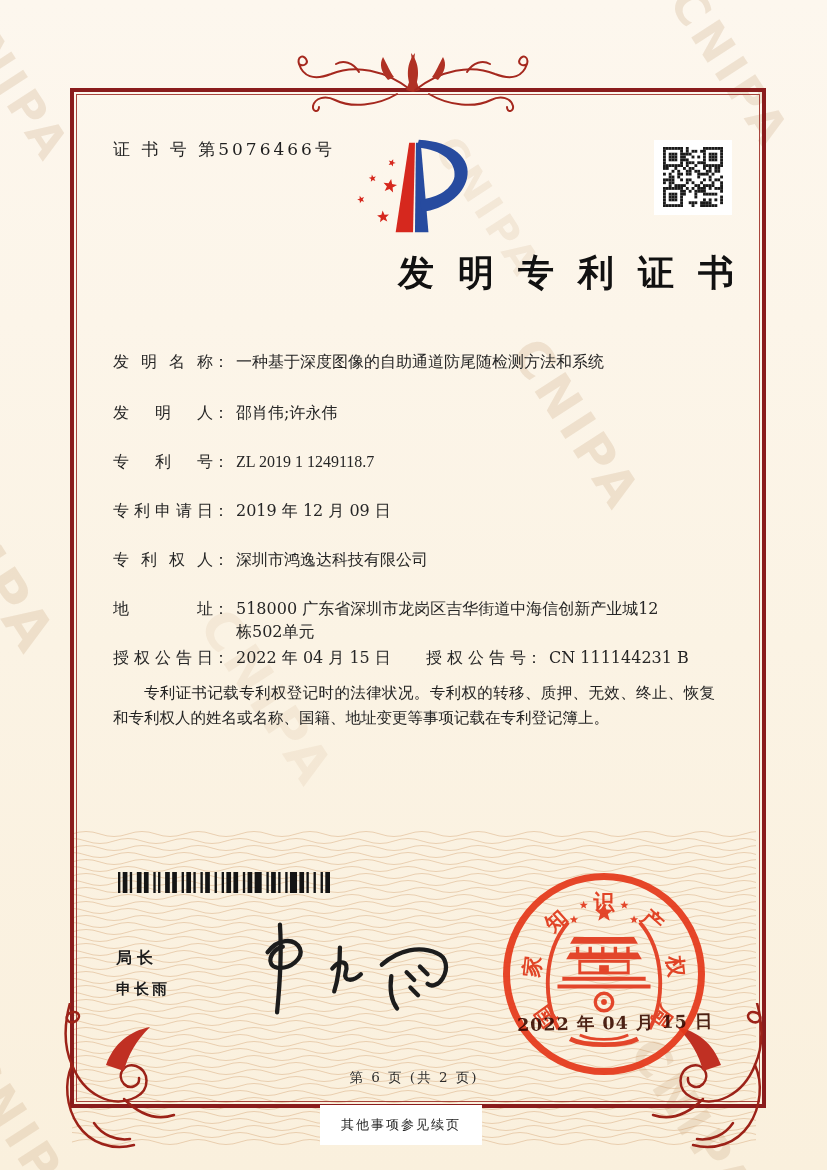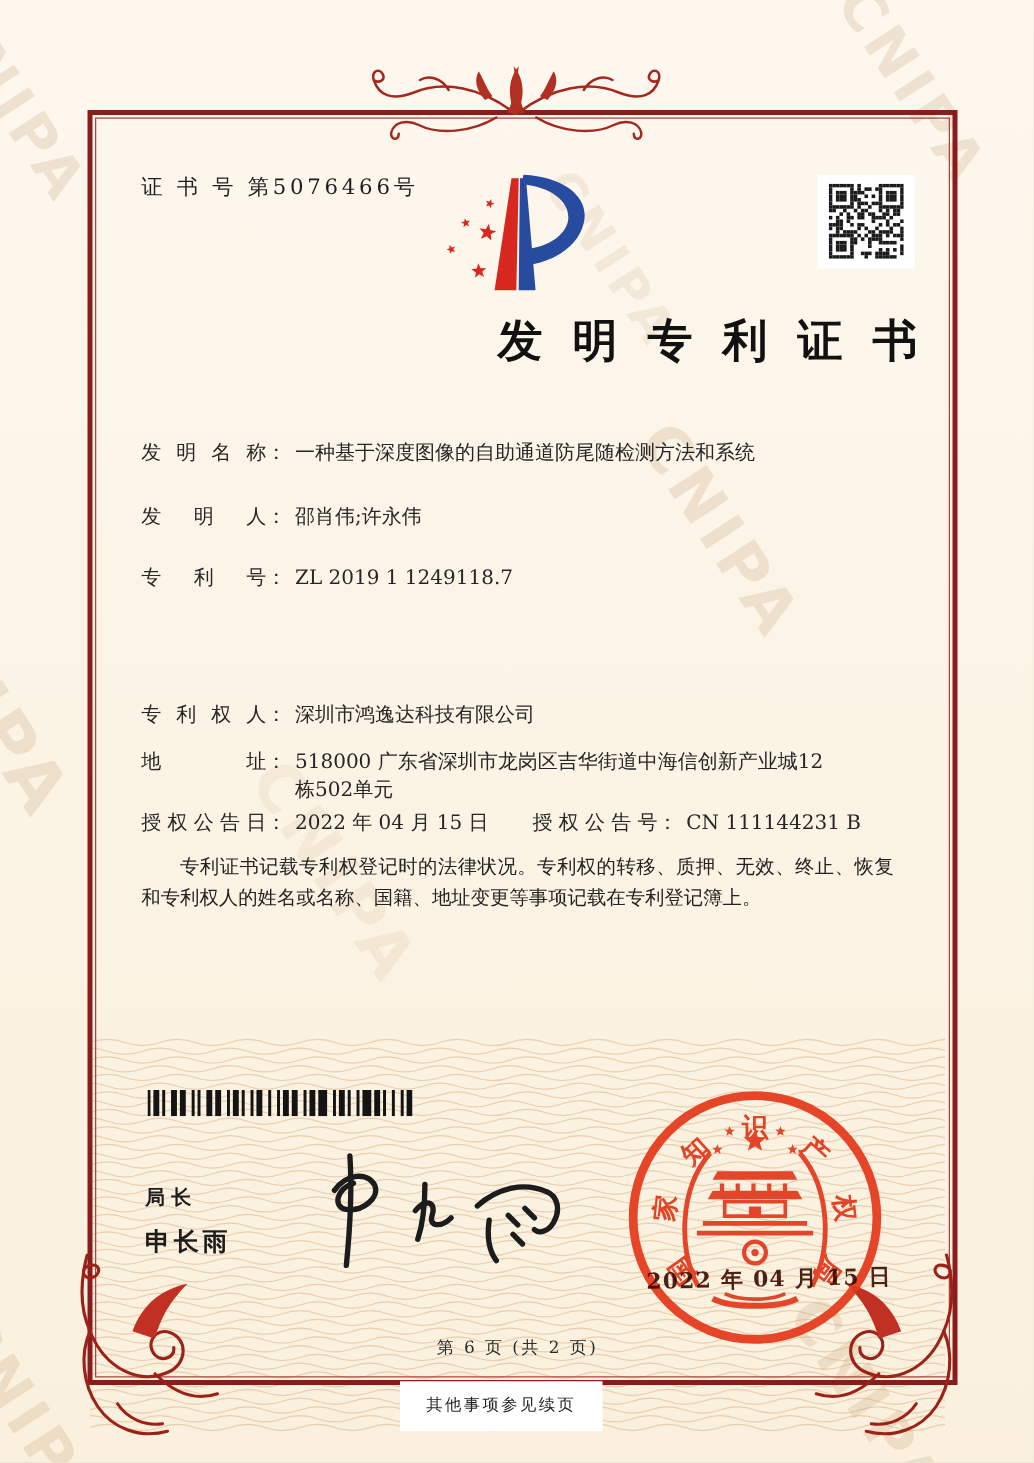--- a/index.html
+++ b/index.html
@@ -38,21 +38,21 @@
   .row-grant .grp2 .lab{width:100px;}
   
   .body-text{position:absolute;left:113px;top:681px;width:602px;z-index:5;}
   .body-text p{margin:0;font-size:15.5px;line-height:24.5px;text-indent:2em;text-align:justify;color:#232323;}
   
   .barcode{position:absolute;left:118px;top:872px;z-index:5;}
   
   .sig-title{position:absolute;left:116px;top:948px;z-index:5;font-family:"DejaVu Sans","Liberation Sans",sans-serif;
              font-weight:700;font-size:16px;letter-spacing:5px;color:#1d1d1d;}
   .sig-name{position:absolute;left:116px;top:980px;z-index:5;font-family:"DejaVu Sans","Liberation Sans",sans-serif;
-            font-weight:700;font-size:20px;letter-spacing:3px;color:#1d1d1d;}
+            font-weight:700;font-size:15px;letter-spacing:3px;color:#1d1d1d;}
   .autograph{position:absolute;left:246px;top:919px;z-index:5;}
   
   .seal{position:absolute;left:503px;top:873px;width:202px;height:202px;z-index:6;opacity:.93;}
   .seal-border{position:absolute;inset:0;border:7px solid #e5391b;border-radius:50%;}
   .seal-ch{position:absolute;left:50%;top:50%;width:26px;height:26px;margin:-13px;text-align:center;
            line-height:26px;font-size:21px;font-weight:700;color:#e0381a;transform-origin:center;}
   .seal-emblem{position:absolute;left:38px;top:18px;}
   .seal-date{position:absolute;left:517px;top:1011px;z-index:7;font-size:17.5px;font-weight:600;
              color:#4e2418;white-space:nowrap;letter-spacing:1px;mix-blend-mode:multiply;
              transform:rotate(-1.2deg);}
@@ -368,24 +368,27 @@
   </div>
 
   <div class="title">发明专利证书</div>
 
   <div class="row" style="top:350px;">
     <span class="lab">发明名称</span><span class="colon">：</span><span class="val">一种基于深度图像的自助通道防尾随检测方法和系统</span>
   </div>
   <div class="row" style="top:401px;">
     <span class="lab">发明人</span><span class="colon">：</span><span class="val">邵肖伟;许永伟</span>
   </div>
-  <div class="row" style="top:450px;">
+  <div class="row" style="top:450px;font-family:Liberation Serif, serif;">
     <span class="lab">专利号</span><span class="colon">：</span><span class="val">ZL 2019 1 1249118.7</span>
   </div>
-  <div class="row" style="top:548px;margin-top:12px;">
+  <div class="row" style="top:499px;">
+    <span class="lab">专利申请日</span><span class="colon">：</span><span class="val">2019 年 12 月 09 日</span>
+  </div>
+  <div class="row" style="top:548px;">
     <span class="lab">专利权人</span><span class="colon">：</span><span class="val">深圳市鸿逸达科技有限公司</span>
   </div>
   <div class="row" style="top:597px;">
     <span class="lab">地址</span><span class="colon">：</span><span class="val val-addr">518000 广东省深圳市龙岗区吉华街道中海信创新产业城12栋502单元</span>
   </div>
   <div class="row row-grant" style="top:646px;">
     <span class="lab">授权公告日</span><span class="colon">：</span><span class="val" style="width:170px;">2022 年 04 月 15 日</span>
     <span class="grp2">
       <span class="lab">授权公告号</span><span class="colon">：</span><span class="val" style="width:160px;">CN 111144231 B</span>
     </span>

